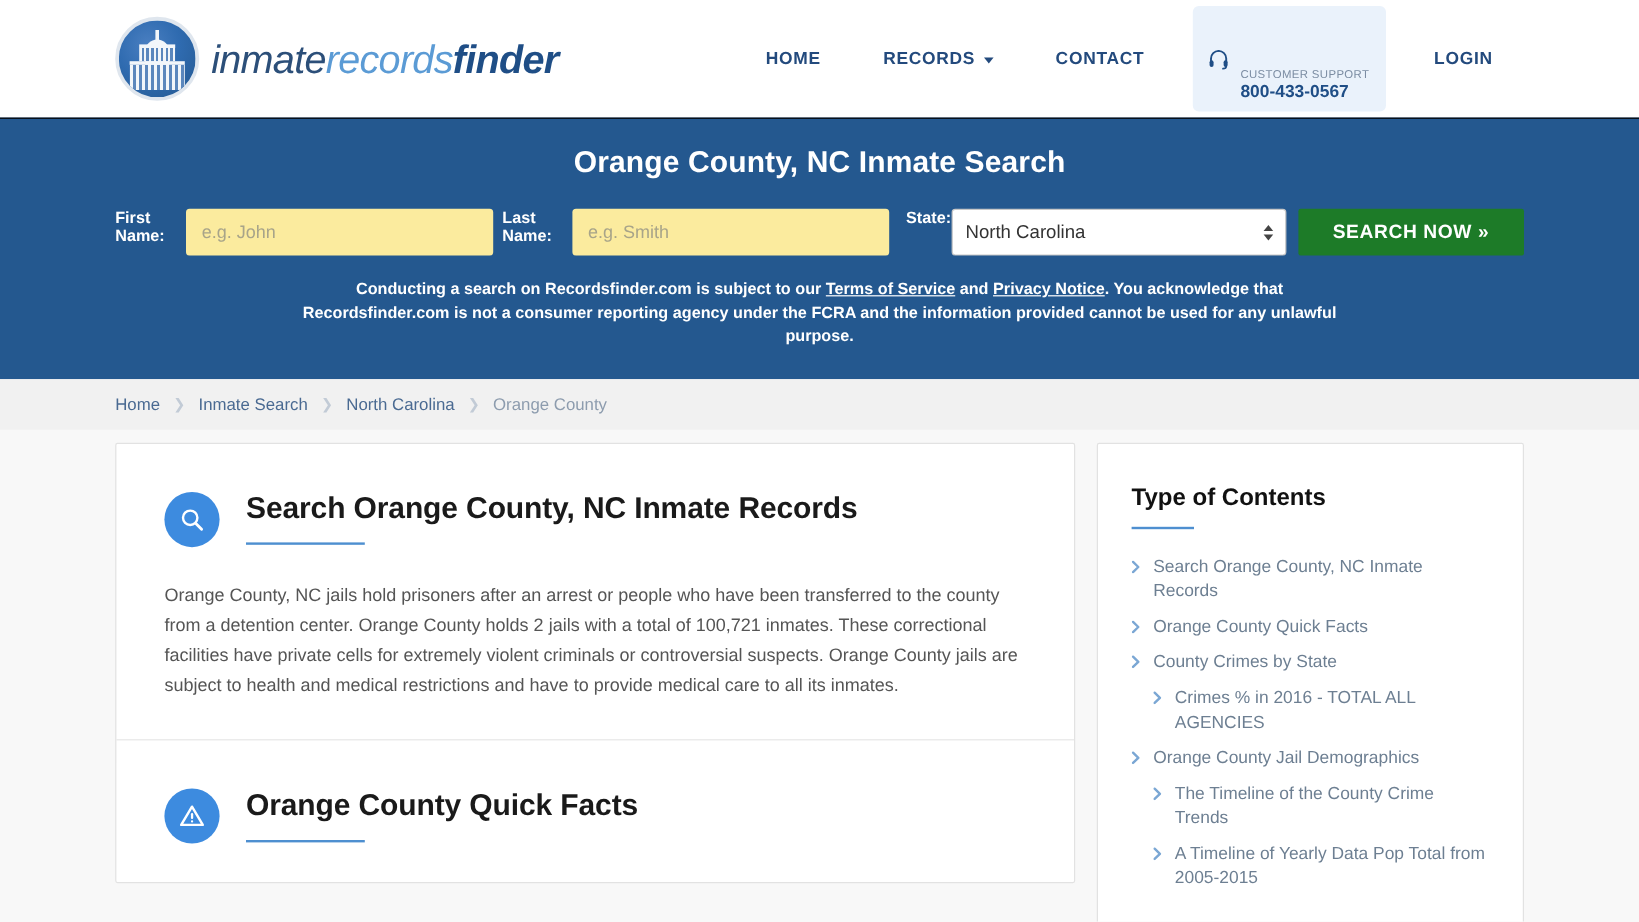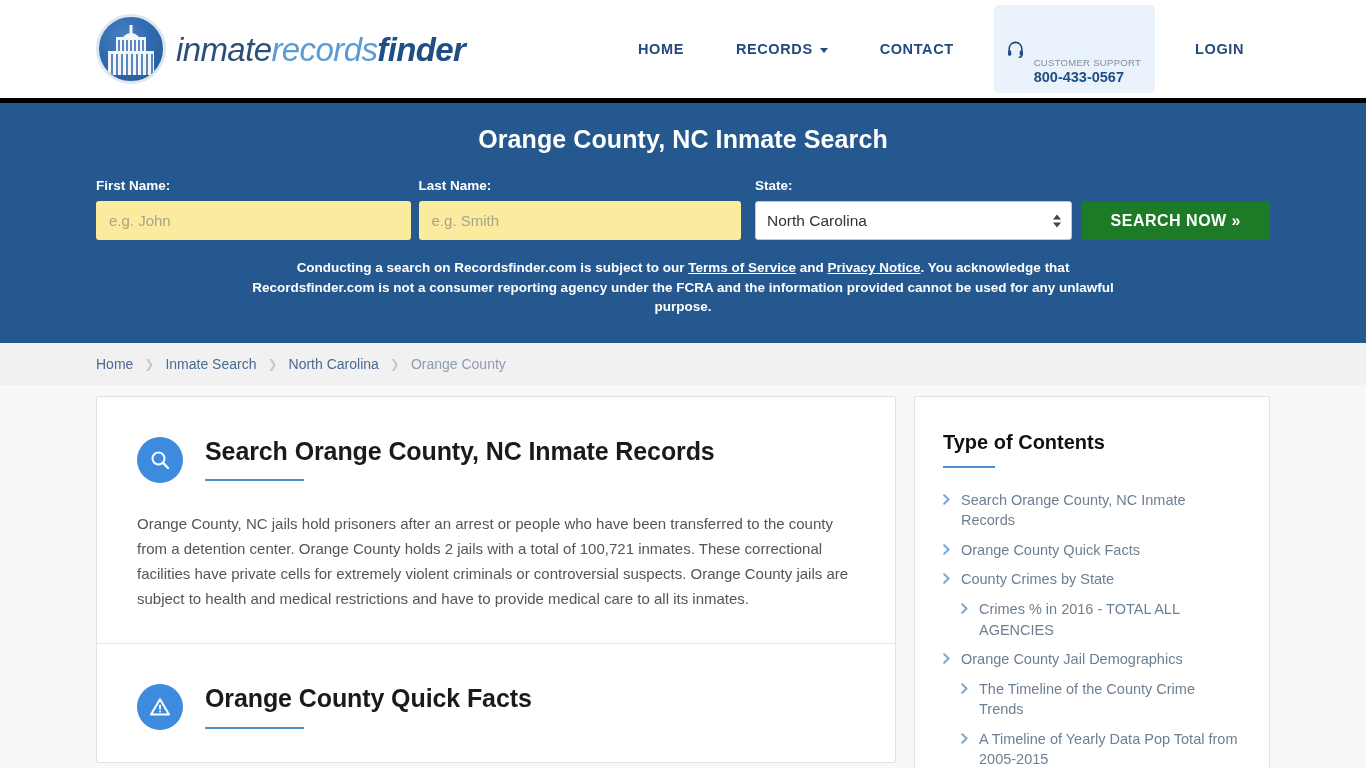--- a/index.html
+++ b/index.html
@@ -129,36 +129,36 @@
     font-size: 14.5px;
     font-weight: bold;
     color: #1f4e86;
     white-space: nowrap;
   }
 
   
   .hero {
     background: #24588f;
     padding: 22px 96px 26px 96px;
-    border-top: 5px solid #000000;
+    border-top: 1px solid #000000;
   }
   .hero-title {
     text-align: center;
     color: #ffffff;
     font-size: 25px;
     font-weight: bold;
     letter-spacing: 0.1px;
     margin-bottom: 24px;
   }
   .search-row {
     display: flex;
     align-items: flex-end;
     gap: 0;
   }
-  .field-group { display: flex; flex-direction: column; }
+  .field-group { display: flex; flex-direction: row; }
   .fg-first { width: 318px; margin-right: 8px; }
   .fg-last  { width: 326px; margin-right: 14px; }
   .fg-state { width: 320px; margin-right: 10px; }
   .field-label {
     color: #ffffff;
     font-size: 13.5px;
     font-weight: bold;
     margin-bottom: 8px;
   }
   .text-input {

